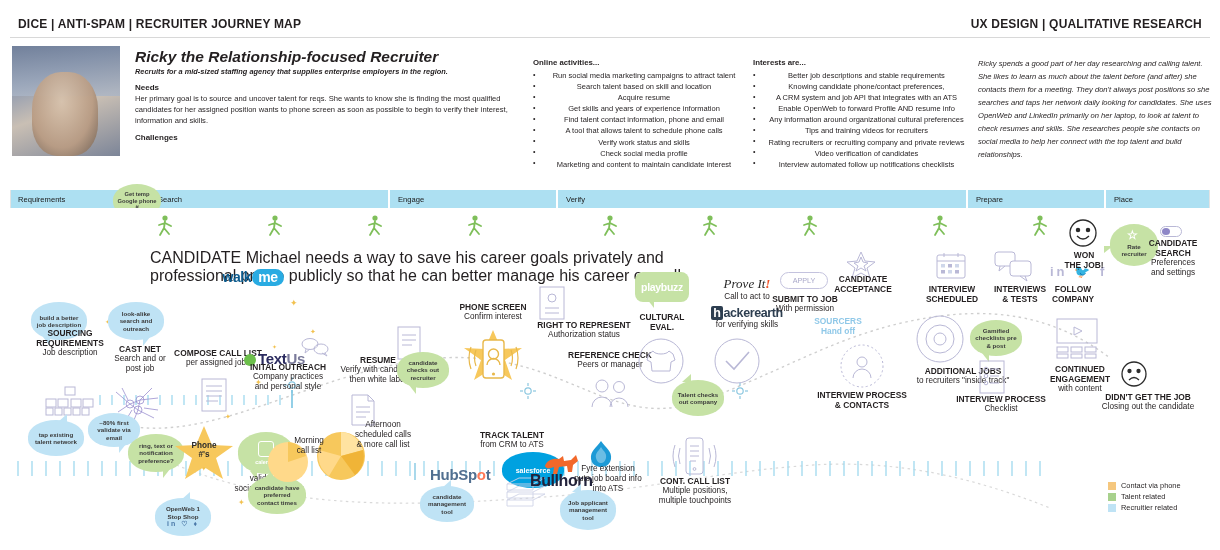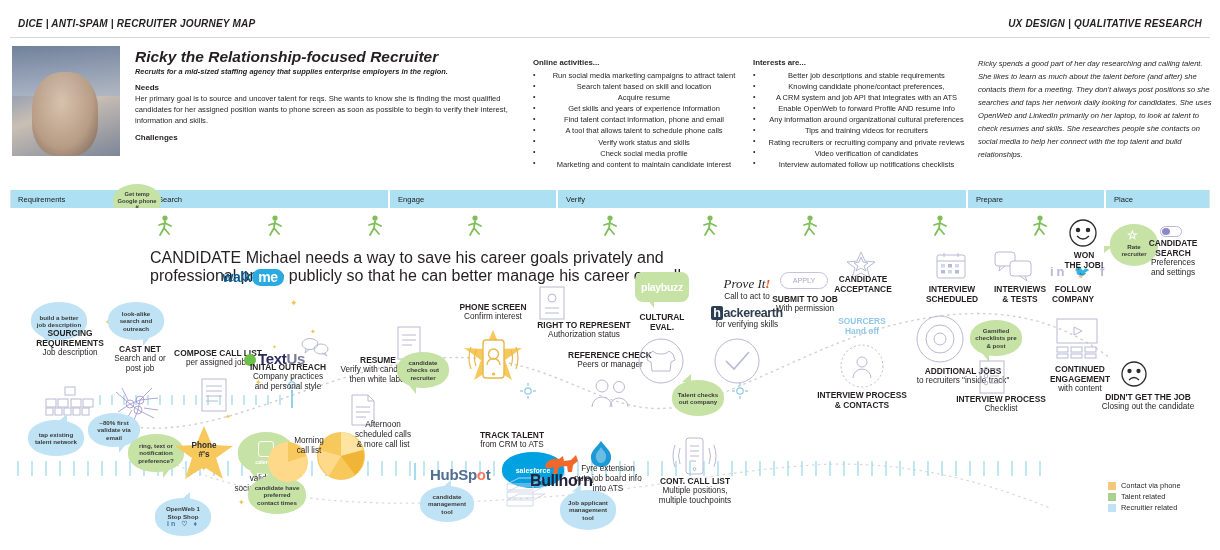--- a/index.html
+++ b/index.html
@@ -15,21 +15,21 @@
   .page { position:relative; width:1220px; height:550px; background:#fff; }
 
   
   .header {
     position:absolute; left:10px; top:10px; width:1200px; height:28px;
     border-bottom:1px solid #d8d8d8;
     display:flex; align-items:center; justify-content:space-between;
     padding:0 8px;
   }
   .header-left, .header-right {
-    font-size:10px; font-weight:bold; letter-spacing:.2px; color:#231f20;font-style:italic;
+    font-size:12px; font-weight:bold; letter-spacing:.2px; color:#231f20;
   }
 
   
   .persona-photo {
     position:absolute; left:12px; top:46px; width:108px; height:110px;
     background:linear-gradient(160deg,#5c6a86 0%,#8e9ab0 28%,#c9bfb4 55%,#7c8598 100%);
     overflow:hidden;
   }
   .persona-photo::after{
     content:""; position:absolute; left:20px; top:26px; width:66px; height:84px;
@@ -690,21 +690,21 @@
     <div style="position:absolute; left:1150px; top:18px; width:22px; height:11px; border-radius:6px; border:1px solid #b9b8d6; background:#fff;">
       <div style="position:absolute;left:1px;top:1px;width:8px;height:7px;border-radius:50%;background:#8e87c7;"></div>
     </div>
     <div class="node" style="left:1128px; top:30px; width:70px;">
       <div class="title">CANDIDATE</div>
       <div class="title">SEARCH</div>
       <div class="sub">Preferences</div>
       <div class="sub">and settings</div>
     </div>
 
-    <div class="node" style="left:812px; top:108px; width:80px; color:#8fc8e8;">
+    <div class="node" style="left:788px; top:108px; width:80px; color:#8fc8e8;">
       <div class="title" style="color:#8fc8e8">SOURCERS</div>
       <div class="title" style="color:#8fc8e8">Hand off</div>
     </div>
     <div class="ico" style="left:826px; top:132px;">
       <svg width="52" height="52" viewBox="0 0 52 52" fill="none" stroke="#b9b8d6" stroke-width="1">
         <circle cx="26" cy="26" r="21" stroke-dasharray="2,2.5"></circle>
         <circle cx="26" cy="22" r="5"></circle>
           <path d="M17 38 a9 9 0 0 1 18 0"></path>
       </svg>
     </div>

